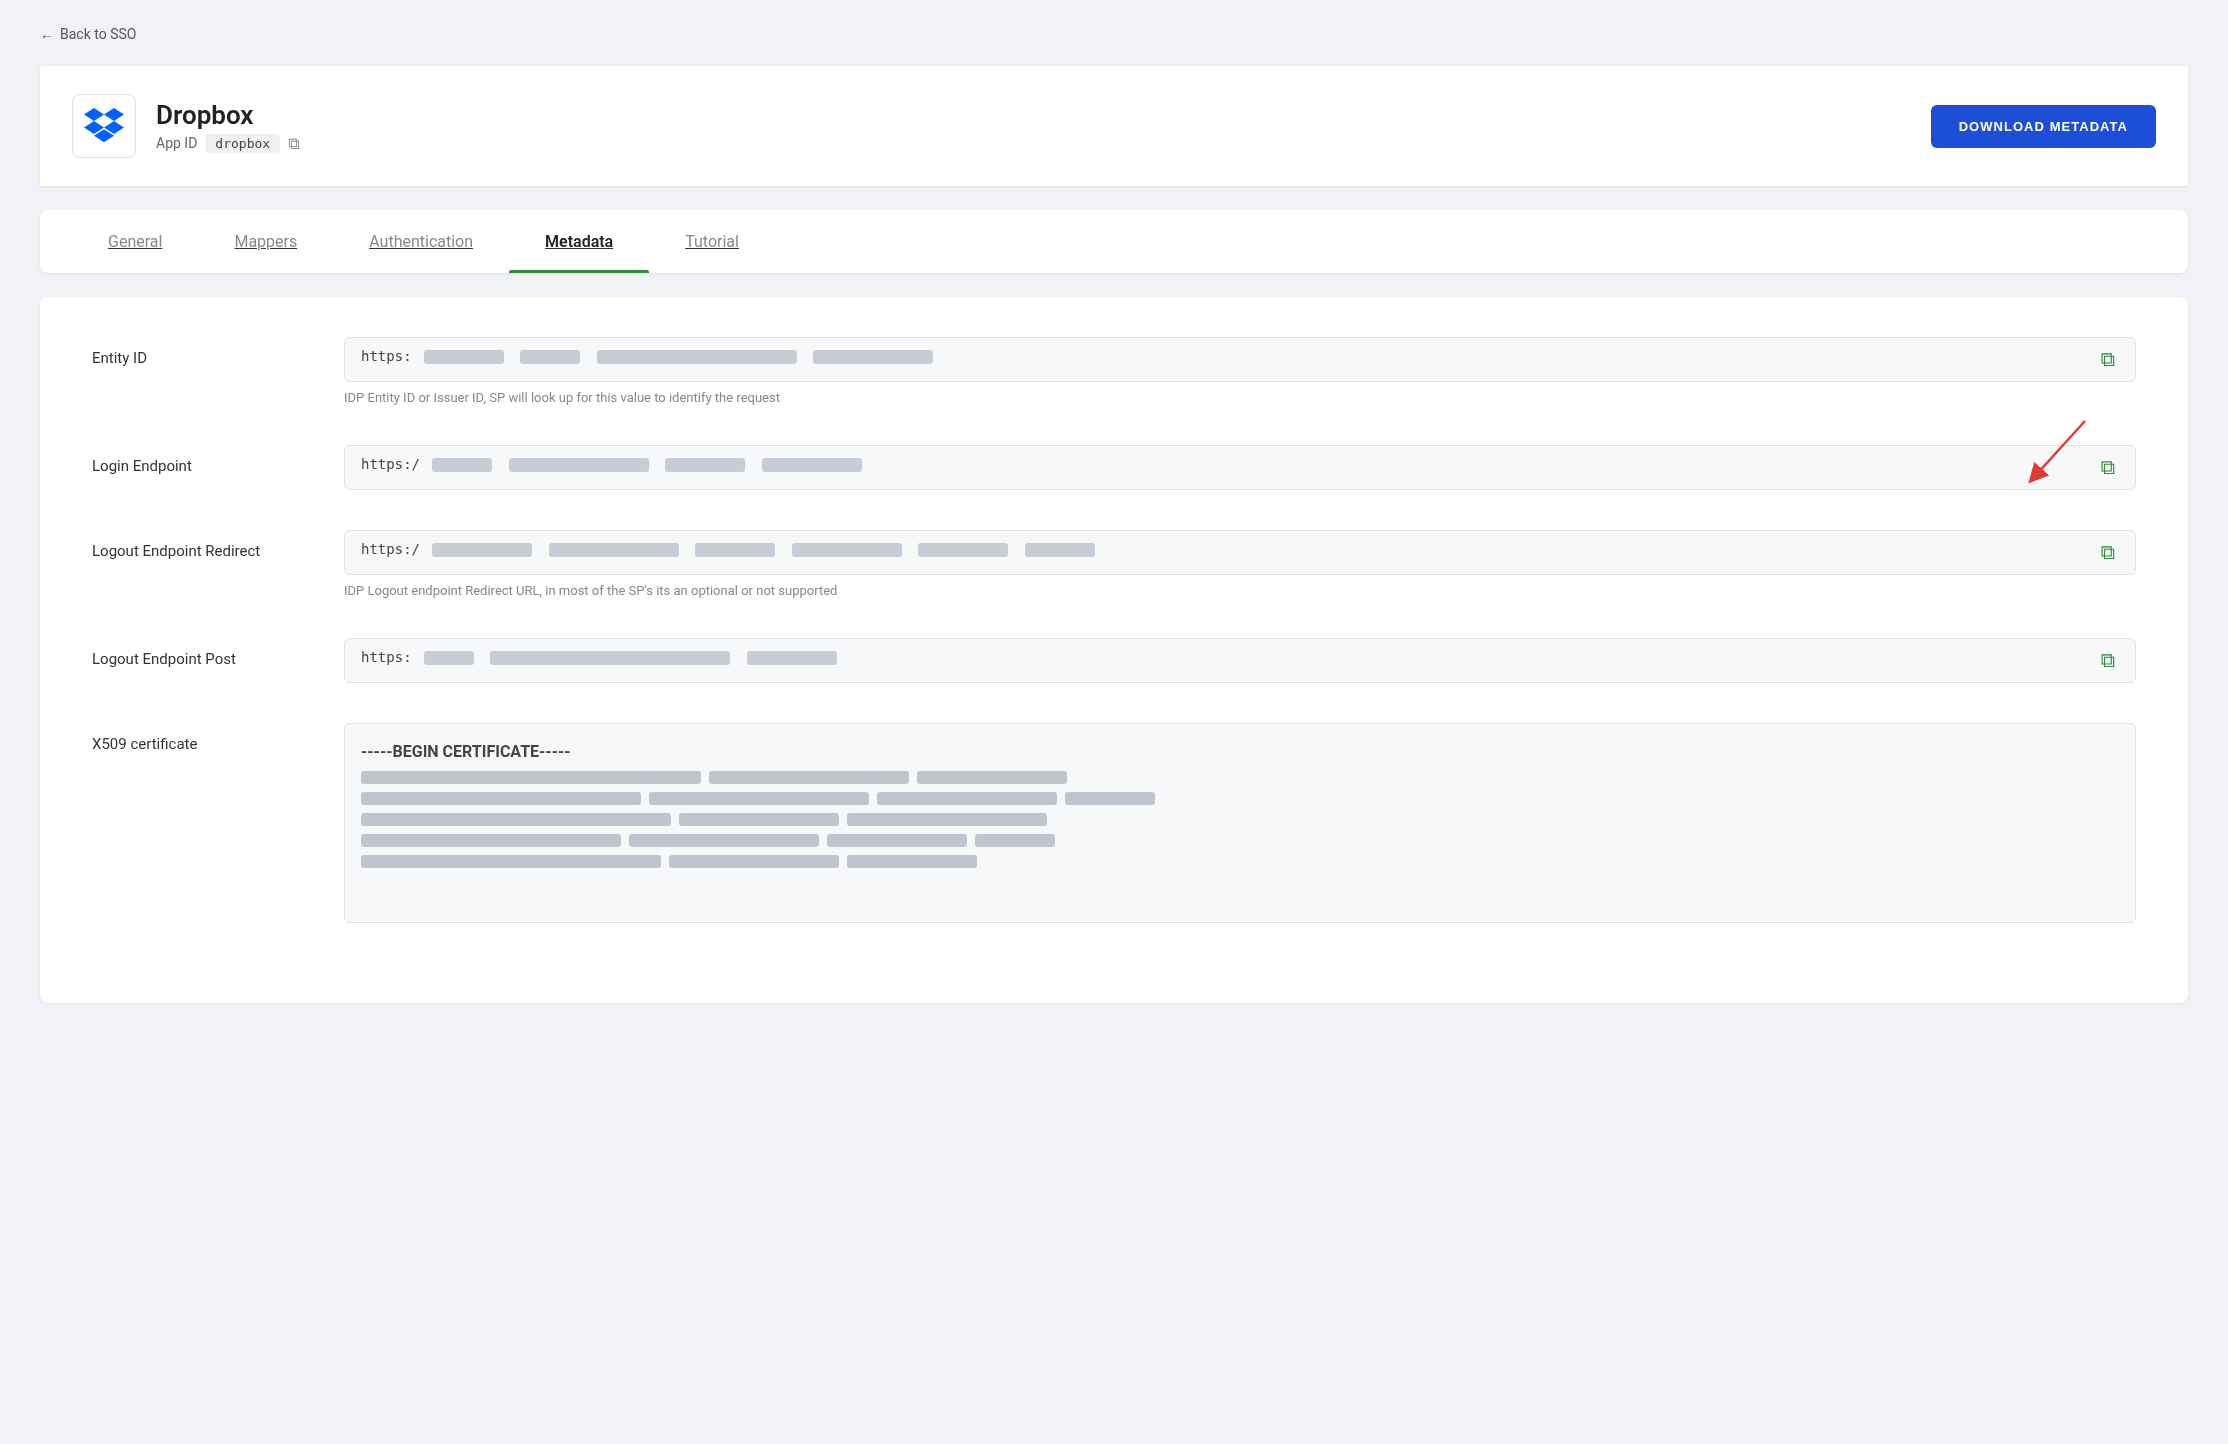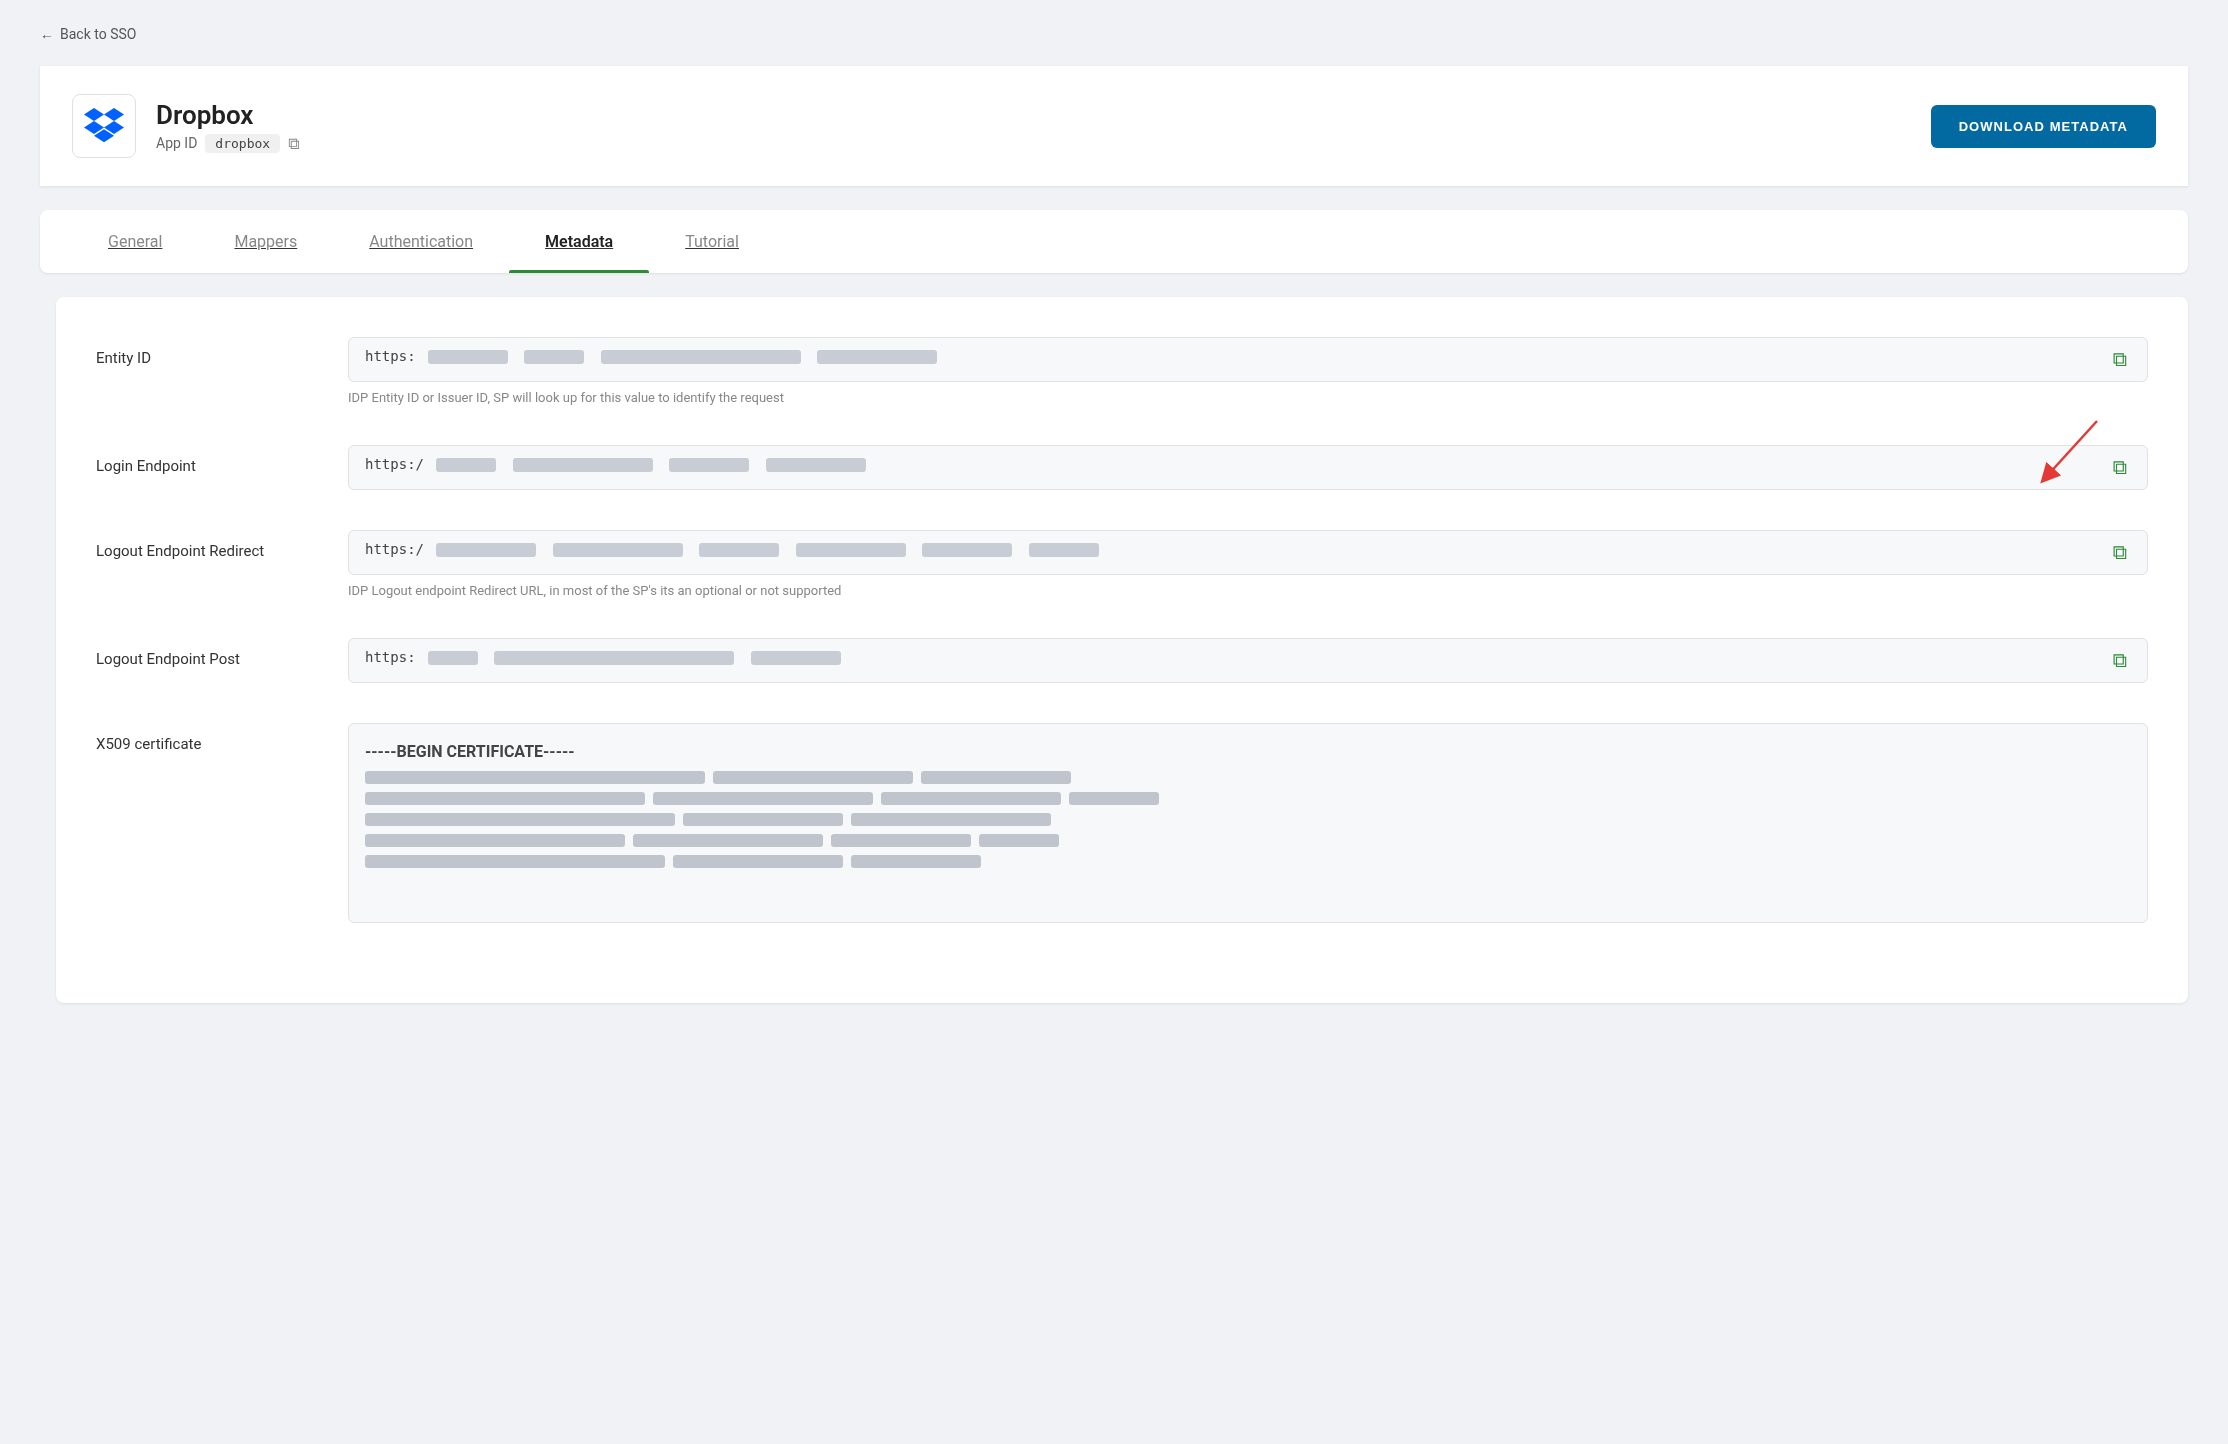--- a/index.html
+++ b/index.html
@@ -65,21 +65,21 @@
       font-size: 13px;
       color: #444;
       font-family: monospace;
     }
     .copy-icon-small {
       color: #888;
       cursor: pointer;
       font-size: 16px;
     }
     .download-btn {
-      background: #0369a1;
+      background: #1d4ed8;
       color: #fff;
       border: none;
       border-radius: 6px;
       padding: 14px 28px;
       font-size: 13px;
       font-weight: 700;
       letter-spacing: 0.08em;
       cursor: pointer;
       text-transform: uppercase;
     }
@@ -116,23 +116,22 @@
       right: 0;
       height: 3px;
       background: #2e8b3a;
       border-radius: 2px 2px 0 0;
     }
 
     
     .content-card {
       background: #fff;
       border-radius: 8px;
-      padding: 40px 40px;
+      padding: 40px 52px;
       box-shadow: 0 1px 3px rgba(0,0,0,0.08);
-      margin-left: 16px;
     }
     .field-row {
       display: flex;
       align-items: flex-start;
       margin-bottom: 40px;
       gap: 32px;
     }
     .field-label {
       width: 220px;
       min-width: 220px;

